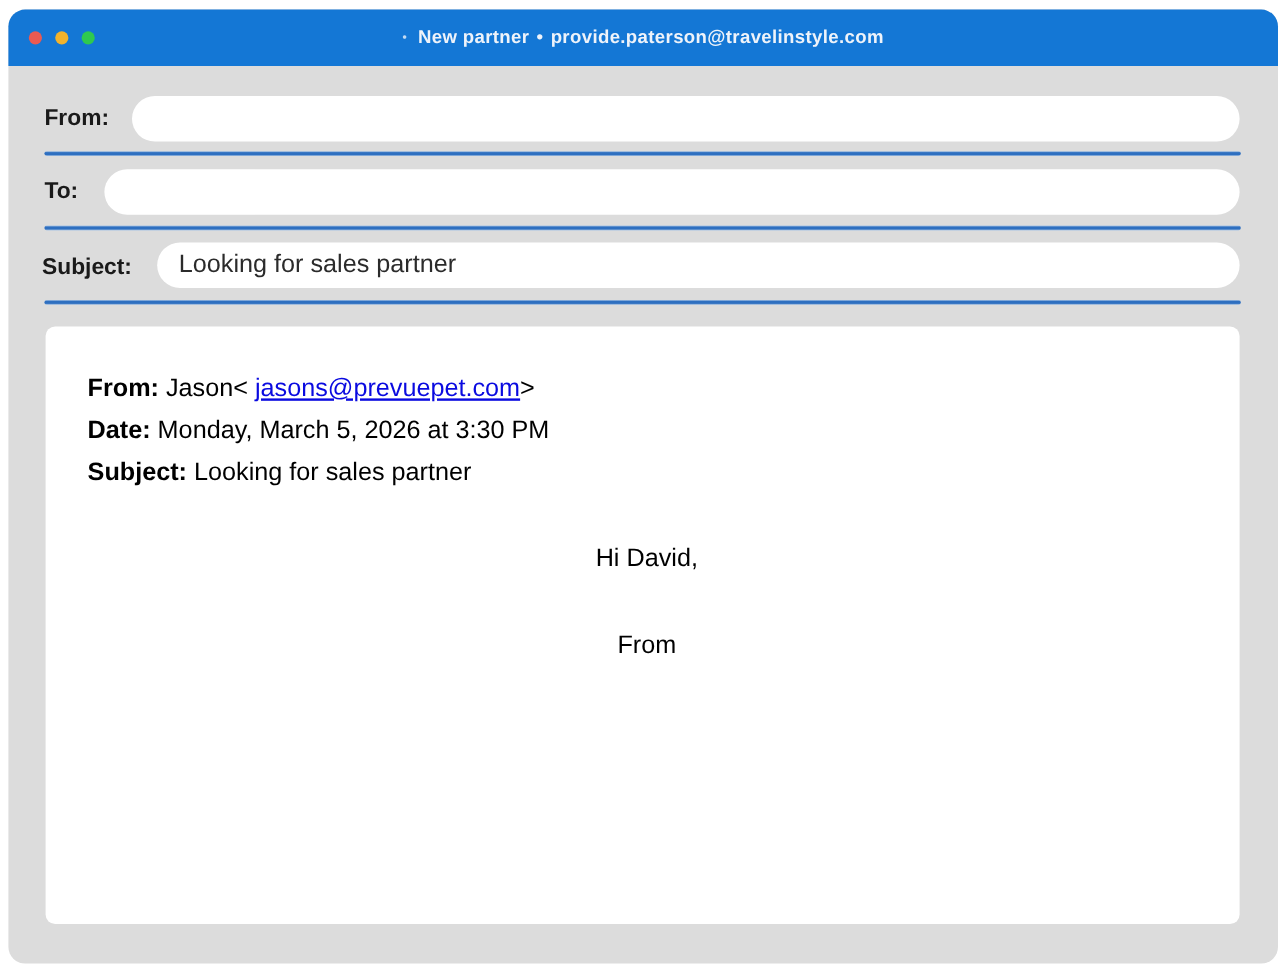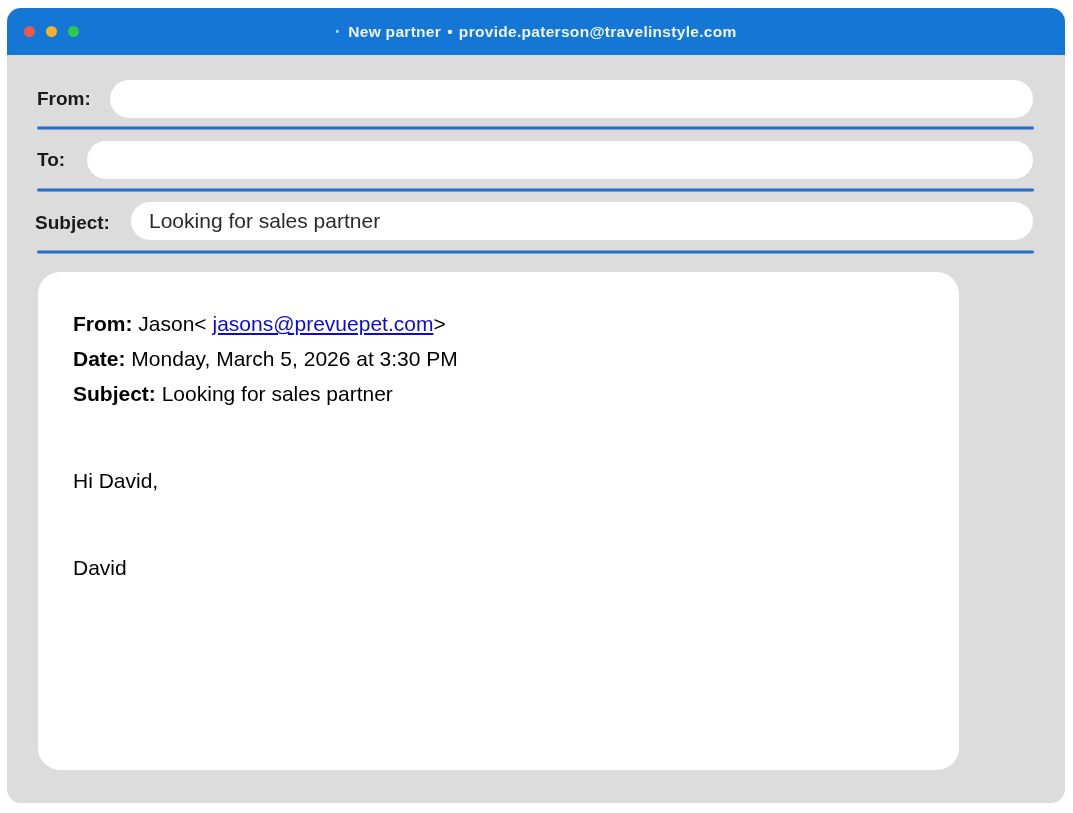--- a/index.html
+++ b/index.html
@@ -60,32 +60,32 @@
     position: absolute; left: 30px; width: 997px; height: 4px;
     background: linear-gradient(to bottom, #a9c4e4, #2e6fc0 30%, #2e6fc0 70%, #a9c4e4);
     border-radius: 2px;
   }
   .div-1 { top: 118px; }
   .div-2 { top: 180px; }
   .div-3 { top: 242px; }
   
   .bodybox {
     position: absolute; left: 31px; top: 264px;
-    width: 921px; height: 498px;
+    width: 995px; height: 498px;
     background: #ffffff;
-    border-radius: 22px;
+    border-radius: 8px;
     cursor: text;
   }
   .body-content {
     position: absolute; left: 35px; top: 34px; right: 28px;
     font-size: 21px; color: #000000;
   }
   .hline { line-height: 35px; white-space: pre-wrap; }
   .hline b { font-weight: bold; }
-  .para { line-height: 35px; margin-top: 52px; white-space: pre-wrap; }
+  .para { line-height: 35px; margin-top: 37px; white-space: pre-wrap; text-align: center; }
   a.maillink { color: #0a0ae0; text-decoration: underline; cursor: pointer; }
 </style>
 </head>
 <body>
 
 <div class="window">
 
   <div class="titlebar">
     <div class="traffic">
       <span class="dot dot-red"></span>
@@ -119,18 +119,18 @@
     <div class="body-content">
 
       <div class="hline"><b>From:</b><span> Jason&lt; </span><a class="maillink">jasons@prevuepet.com</a><span>&gt;</span></div>
 
       <div class="hline"><b>Date:</b><span> Monday, March 5, 2026 at 3:30 PM</span></div>
 
 
       <div class="hline"><b>Subject:</b><span> Looking for sales partner</span></div>
 
       <div class="para">Hi David,</div>
-      <div class="para">David</div>
+      <div class="para">From</div>
 
     </div>
   </div>
 
 </div>
 
 </body></html>

